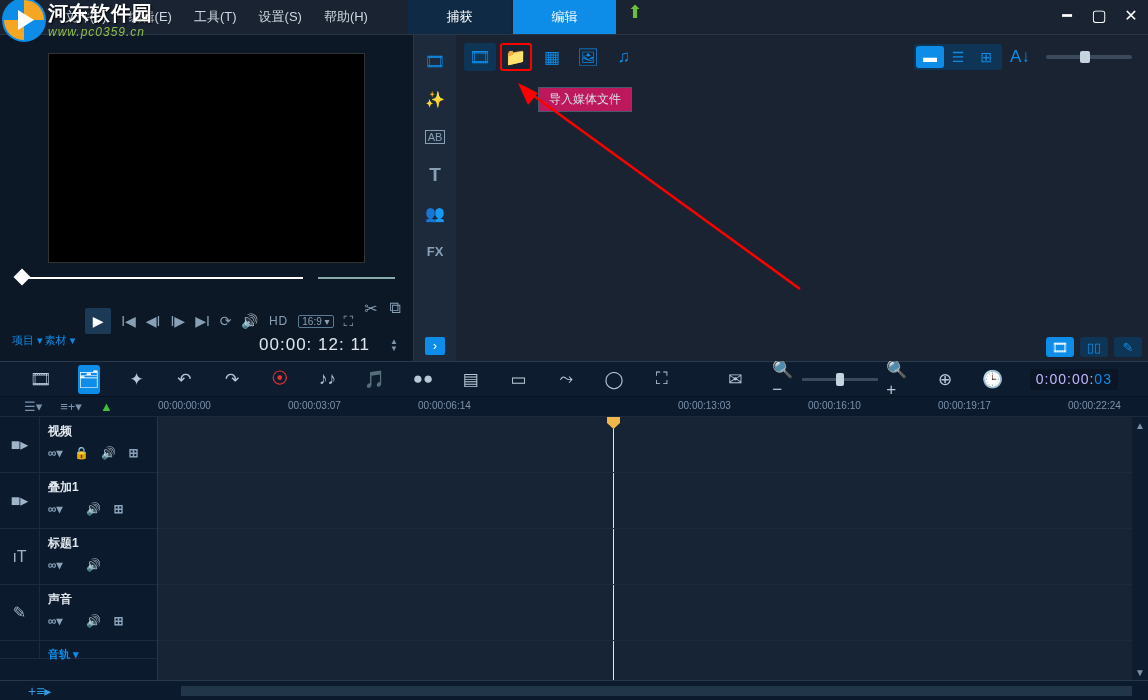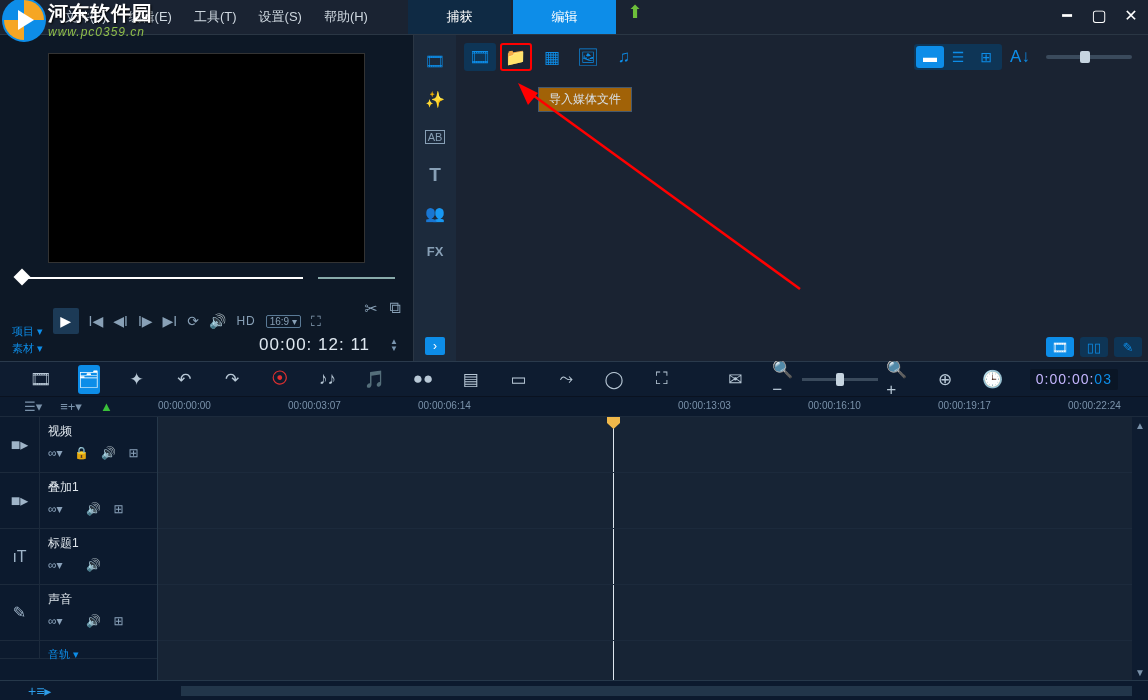--- a/index.html
+++ b/index.html
@@ -29,21 +29,21 @@
 .preview-pane { width:414px; background:#0d1826; display:flex; flex-direction:column; position:relative; border-right:1px solid #2a3644;}
 .preview-black { margin:18px 48px 0 48px; height:210px; background:#000; border:1px solid #333;}
 .preview-scrub { margin:6px 18px 0 18px; height:14px; position:relative;}
 .scrub-seg1 { position:absolute; left:0; width:285px; top:8px; height:2px; background:#fff;}
 .scrub-seg2 { position:absolute; left:300px; right:0; top:8px; height:2px; background:#8aa;}
 .scrub-handle { position:absolute; left:-2px; top:2px; width:12px; height:12px; background:#fff; transform:rotate(45deg);}
 .preview-tools-r { position:absolute; right:12px; top:264px; display:flex; gap:12px; color:#88a0b6;}
 .preview-tools-r span{cursor:pointer; font-size:16px;}
 
 .preview-ctrl { display:flex; align-items:center; padding:36px 12px 0 12px; height:40px; gap:10px; color:#88a0b6; font-size:14px;}
-.pc-labels { display:flex; flex-direction:column; font-size:11px; color:#0d8de8; gap:2px;margin-top:38px; }
+.pc-labels { display:flex; flex-direction:row; font-size:11px; color:#0d8de8; gap:2px;margin-top:38px; }
 .play-btn { width:26px; height:26px; background:#1c3a56; display:flex; align-items:center; justify-content:center; color:#fff; border-radius:2px; cursor:pointer;}
 .pc-ico { cursor:pointer; font-size:14px;}
 .pc-hd { font-size:12px; letter-spacing:1px;}
 .pc-ratio { font-size:10px; border:1px solid #5a7a96; padding:0 3px; border-radius:2px;}
 
 .preview-timecode { position:absolute; right:14px; bottom:6px; font-family:"Courier New",monospace; font-size:17px; color:#dfe8f0; letter-spacing:1px; display:flex; align-items:center; gap:20px;}
 .tc-step { display:flex; flex-direction:column; font-size:8px; line-height:7px; color:#7a96b0; cursor:pointer;}
 
 
 .library { flex:1; background:#1a2332; position:relative; display:flex;}
@@ -54,21 +54,21 @@
 .lib-main { flex:1; position:relative;}
 .lib-toprow { display:flex; align-items:center; height:44px; padding:0 8px; gap:4px;}
 .lib-t-ico { width:32px; height:28px; display:flex; align-items:center; justify-content:center; color:#0d8de8; cursor:pointer; font-size:17px; border-radius:3px;}
 .lib-t-ico.redbox { border:2px solid #ff0000; }
 .lib-t-right { margin-left:auto; display:flex; gap:2px; align-items:center;}
 .lib-t-right .grp { display:flex; background:#0e3556; border-radius:3px; padding:2px;}
 .lib-t-right .grp .lib-t-ico{ width:28px; height:22px; font-size:14px;}
 .zoom-slider { width:86px; height:4px; background:#3a4a5c; position:relative; margin:0 8px; border-radius:2px;}
 .zoom-slider .knob{ position:absolute; left:40%; top:-4px; width:10px; height:12px; background:#c6d4e0; border-radius:2px;}
 
-.tooltip { position:absolute; left:82px; top:52px; background:#a16207; border:1px solid #46596e; padding:3px 10px; font-size:12px; color:#d8e0e8;}
+.tooltip { position:absolute; left:82px; top:52px; background:#be185d; border:1px solid #46596e; padding:3px 10px; font-size:12px; color:#d8e0e8;}
 .red-arrow { position:absolute; pointer-events:none; }
 
 .lib-bottom-r { position:absolute; right:6px; bottom:4px; display:flex; gap:6px;}
 .lib-bottom-r .bico { width:28px; height:20px; display:flex; align-items:center; justify-content:center; background:#0e3556; color:#0d8de8; font-size:13px; cursor:pointer; border-radius:3px;}
 .lib-bottom-r .bico.active{ background:#0d8de8; color:#fff;}
 
 
 .toolbar { height:36px; background:#0e1c30; display:flex; align-items:center; padding:0 30px; gap:26px; color:#b8c8d6; border-top:1px solid #2a3a4c; border-bottom:1px solid #0a1220;}
 .tb-ico { cursor:pointer; font-size:17px; width:22px; display:flex; justify-content:center;}
 .tb-ico.active { color:#0d8de8; background:#0d8de8; color:#fff; padding:4px 6px; border-radius:3px;}
@@ -88,21 +88,21 @@
 .ruler-ticks .tick { position:absolute; top:3px; font-size:10px;}
 .playhead { position:absolute; top:0; width:1px; height:280px; pointer-events:none;}
 .playhead .line{ width:1px; height:100%; background:#dde6ee; }
 .playhead .flag{ position:absolute; top:-1px; left:-6px; width:13px; height:13px;}
 
 
 .timeline { flex:1; background:#172435; display:flex; overflow:hidden; position:relative;}
 .tl-headers { width:158px; background:#0c1a2e; border-right:1px solid #26384a;}
 .tl-row-h { height:56px; border-bottom:1px solid #1c2a3c; display:flex; }
 .tl-ico-col { width:40px; display:flex; align-items:center; justify-content:center; color:#9fb4c8; font-size:16px; border-right:1px solid #1c2a3c;}
-.tl-label-col { flex:1; padding:6px 8px; }
+.tl-label-col { flex:1; padding:6px 8px;font-weight:bold; }
 .tl-label { font-size:12px; color:#dfe6ec; }
 .tl-ctrls { display:flex; gap:12px; margin-top:6px; color:#8aa2ba; font-size:12px;}
 .tl-ctrls span{cursor:pointer;}
 .tl-tracks { flex:1; position:relative;}
 .tl-row { height:56px; border-bottom:1px solid #1c2a3c; position:relative;}
 .tl-vsb { position:absolute; right:0; top:0; width:16px; bottom:0; background:#0e1c30; display:flex; flex-direction:column;}
 .tl-vsb .arr{ height:16px; display:flex; align-items:center; justify-content:center; color:#7890a8; font-size:10px; cursor:pointer;}
 .tl-vsb .bar{ flex:1;}
 
 .tl-bottom { height:20px; background:#0c1a2e; border-top:1px solid #26384a; display:flex; align-items:center;}

